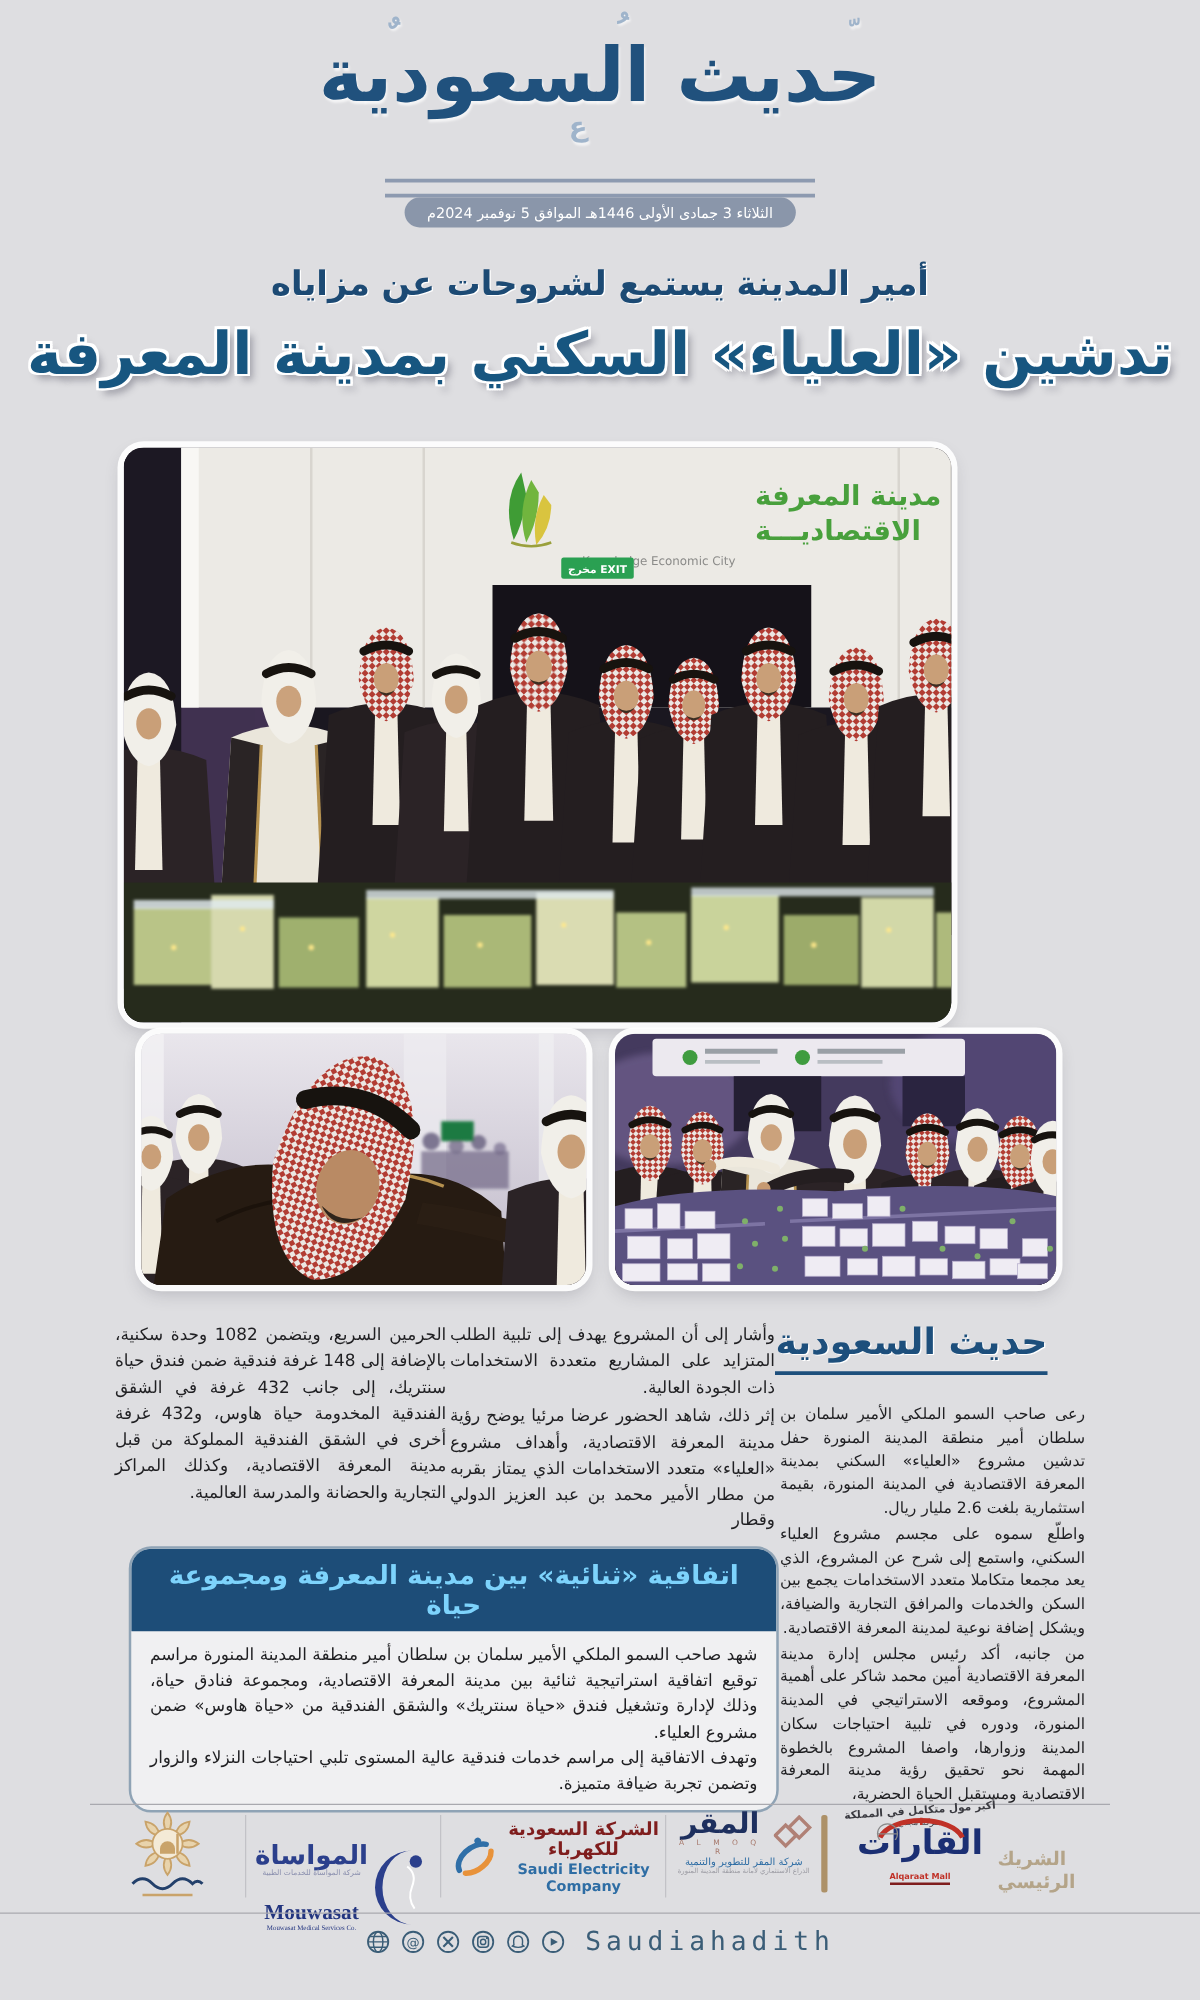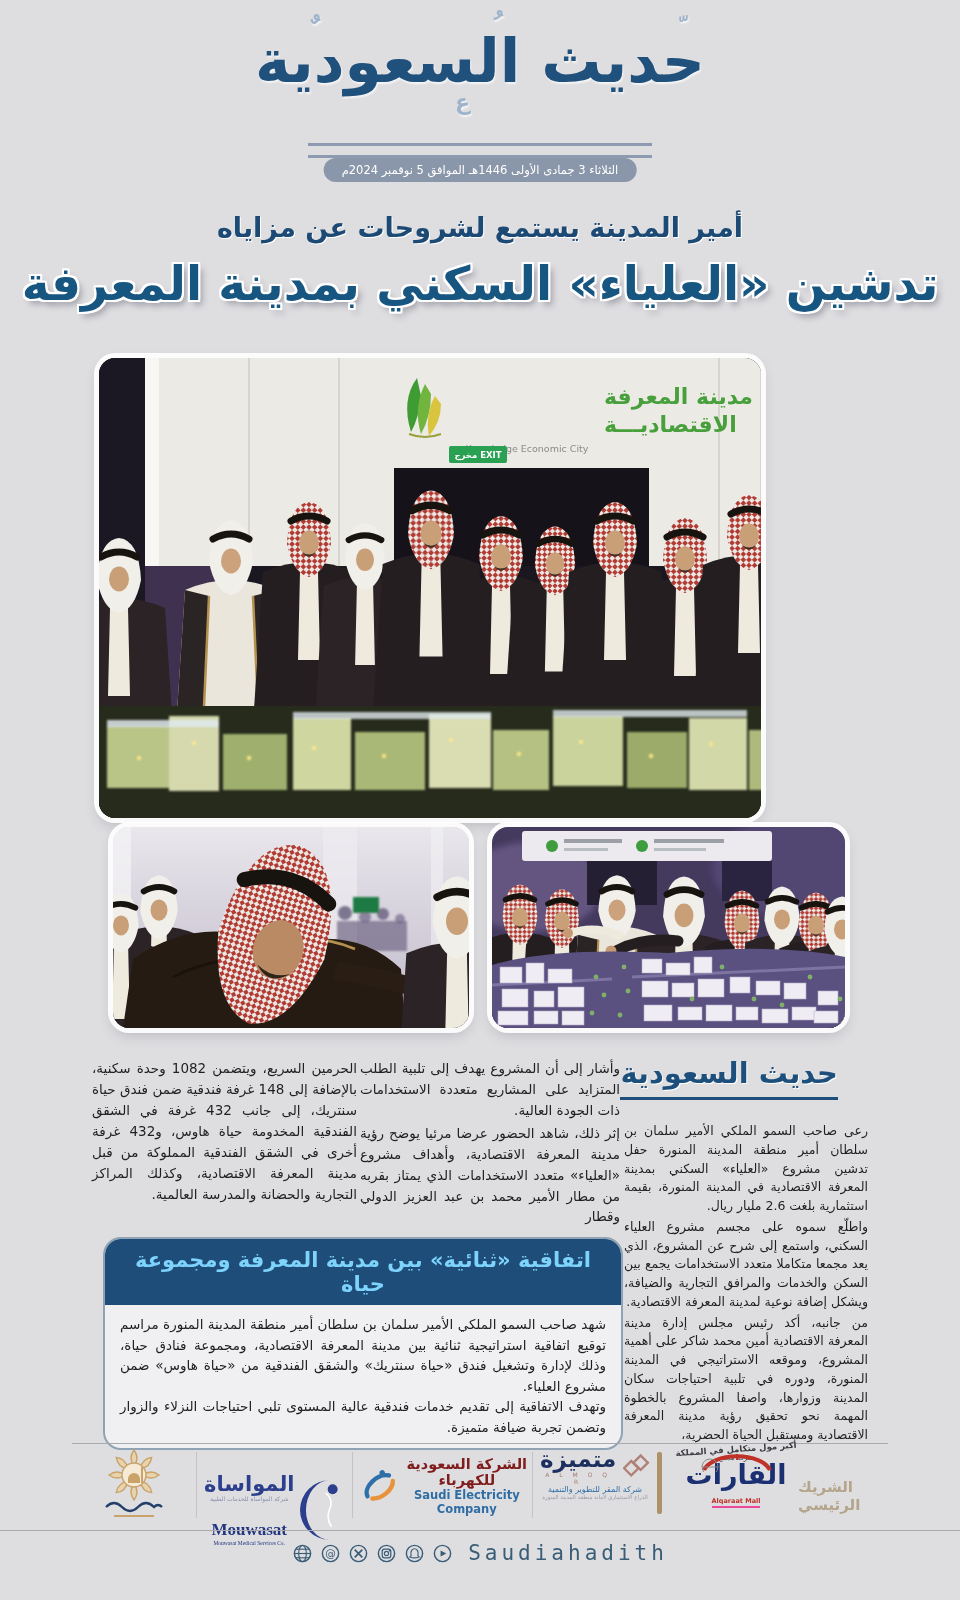--- a/index.html
+++ b/index.html
@@ -56,21 +56,21 @@
   .mou-entag{color:#23357f;font-size:5.5px;font-family:"Liberation Serif",serif;}
   .sec-ar{color:#7f1d1d;font-size:14.5px;font-weight:700;direction:rtl;}
   .sec-en{color:#2e6da4;font-size:11.5px;font-weight:700;}
   .moqr-ar{color:#1d2f5e;font-size:23px;font-weight:800;line-height:1;}
   .moqr-en{color:#a77a6d;font-size:6px;letter-spacing:4px;}
   .moqr-t1{color:#2e6da4;font-size:8px;direction:rtl;}
   .moqr-t2{color:#9a9aa2;font-size:5.5px;direction:rtl;}
   .qar-arc{color:#3a3a40;font-size:8.5px;font-weight:700;direction:rtl;}
   .qar-sub{color:#3a3a40;font-size:7px;direction:rtl;}
   .qar-name{color:#1b2f73;font-size:27px;font-weight:800;line-height:.95;}
-  .qar-en{color:#c03127;font-size:6.5px;font-weight:700;border-bottom:2px solid #ec4899;padding-bottom:1px;margin-top:14px;}
+  .qar-en{color:#c03127;font-size:6.5px;font-weight:700;border-bottom:2px solid #7f1d1d;padding-bottom:1px;margin-top:14px;}
   
   .social{top:1541px;left:0;width:100%;display:flex;align-items:center;justify-content:center;gap:7px;}
   .sicon{width:21px;height:21px;}
   .handle{color:#3a5d77;font-size:21px;font-family:"DejaVu Sans Mono",monospace;letter-spacing:4px;margin-left:8px;}
 </style>
 </head>
 <body>
 
 <div id="page">
 
@@ -340,21 +340,21 @@
   </div>
 
   <div class="abs col" style="left:92px;top:1058px;width:265px;font-size:13.5px;line-height:1.55;">
     <p>الحرمين السريع، ويتضمن 1082 وحدة سكنية، بالإضافة إلى 148 غرفة فندقية ضمن فندق حياة سنتريك، إلى جانب 432 غرفة في الشقق الفندقية المخدومة حياة هاوس، و432 غرفة أخرى في الشقق الفندقية المملوكة من قبل مدينة المعرفة الاقتصادية، وكذلك المراكز التجارية والحضانة والمدرسة العالمية.</p>
   </div>
 
   <div class="abs bluebox">
     <div class="hd">اتفاقية «ثنائية» بين مدينة المعرفة ومجموعة حياة</div>
     <div class="bd">
       <p>شهد صاحب السمو الملكي الأمير سلمان بن سلطان أمير منطقة المدينة المنورة مراسم توقيع اتفاقية استراتيجية ثنائية بين مدينة المعرفة الاقتصادية، ومجموعة فنادق حياة، وذلك لإدارة وتشغيل فندق «حياة سنتريك» والشقق الفندقية من «حياة هاوس» ضمن مشروع العلياء.</p>
-      <p>وتهدف الاتفاقية إلى تقديم خدمات فندقية عالية المستوى تلبي احتياجات النزلاء والزوار وتضمن تجربة ضيافة متميزة.</p>
+      <p>وتهدف الاتفاقية إلى مراسم خدمات فندقية عالية المستوى تلبي احتياجات النزلاء والزوار وتضمن تجربة ضيافة متميزة.</p>
     </div>
   </div>
 
   <div class="abs hline" style="left:72px;top:1443px;width:816px;"></div>
 
   <div class="abs sp" style="left:84px;top:1448px;width:100px;height:76px;">
     <svg width="84" height="74" viewBox="0 0 84 74">
       <g transform="translate(42,26)" stroke="#c9a36a" fill="#e8d3ac" stroke-width="1.4">
         <g>
             <path d="M0,-25 Q6,-17 0,-9 Q-6,-17 0,-25 Z"></path>
@@ -419,21 +419,21 @@
       <div class="sec-ar">الشركة السعودية للكهرباء</div>
       <div class="sec-en">Saudi Electricity Company</div>
     </div>
   </div>
 
   <div class="abs vsep" style="left:532px;top:1452px;height:66px;"></div>
 
   <div class="abs" style="left:540px;top:1448px;width:110px;height:78px;text-align:center;">
     <div style="display:flex;align-items:center;justify-content:center;gap:7px;">
       <div>
-        <div class="moqr-ar">متميزة</div>
+        <div class="moqr-ar">المقر</div>
         <div class="moqr-en">A L M O Q R</div>
       </div>
       <svg width="34" height="30" viewBox="0 0 34 30">
         <rect x="4" y="10" width="13" height="13" transform="rotate(45 10.5 16.5)" fill="none" stroke="#b08176" stroke-width="3"></rect>
         <rect x="16" y="3" width="13" height="13" transform="rotate(45 22.5 9.5)" fill="none" stroke="#b08176" stroke-width="3"></rect>
       </svg>
     </div>
     <div class="moqr-t1">شركة المقر للتطوير والتنمية</div>
     <div class="moqr-t2">الذراع الاستثماري لأمانة منطقة المدينة المنورة</div>
   </div>

